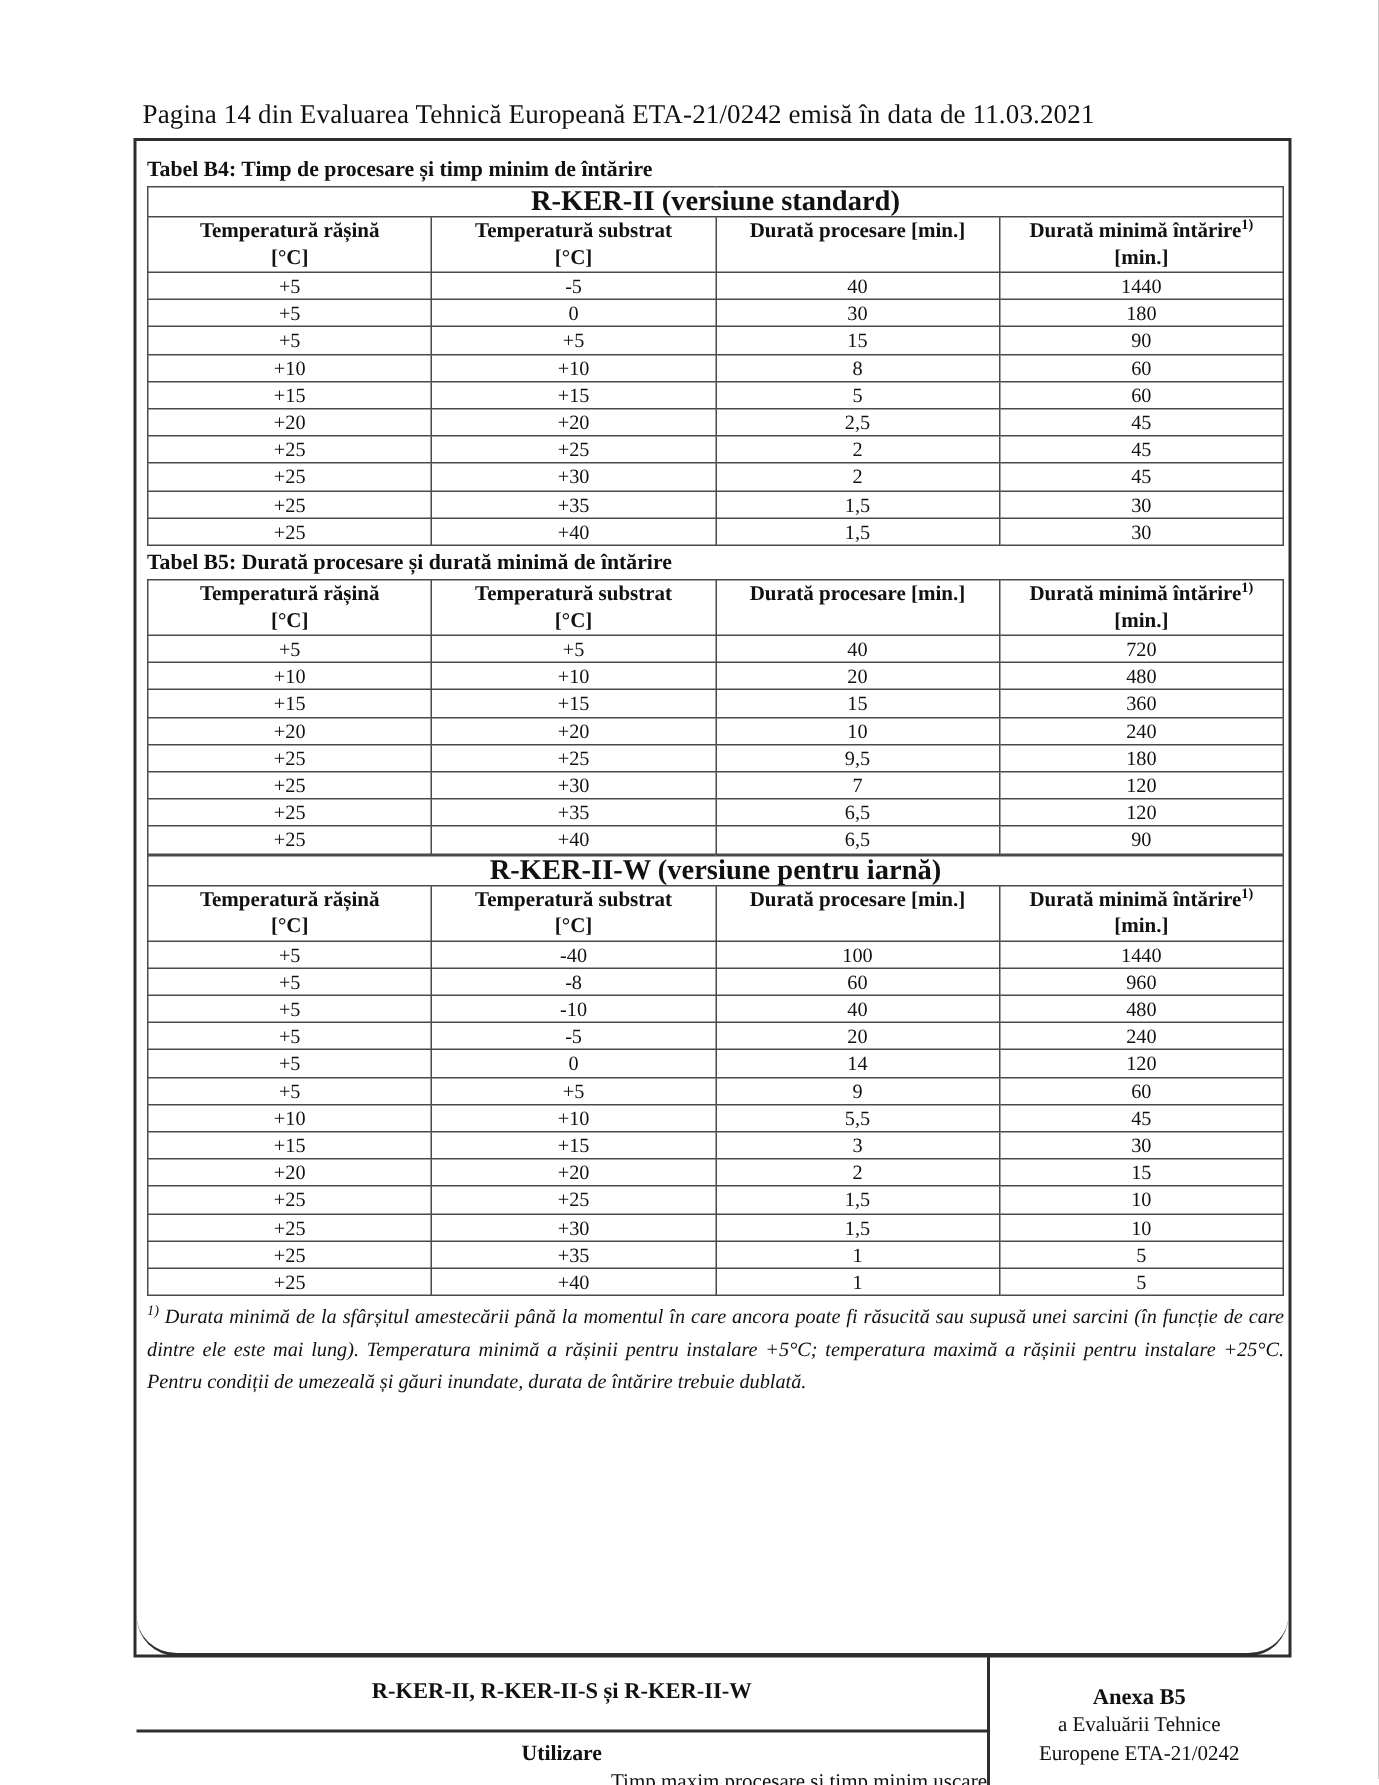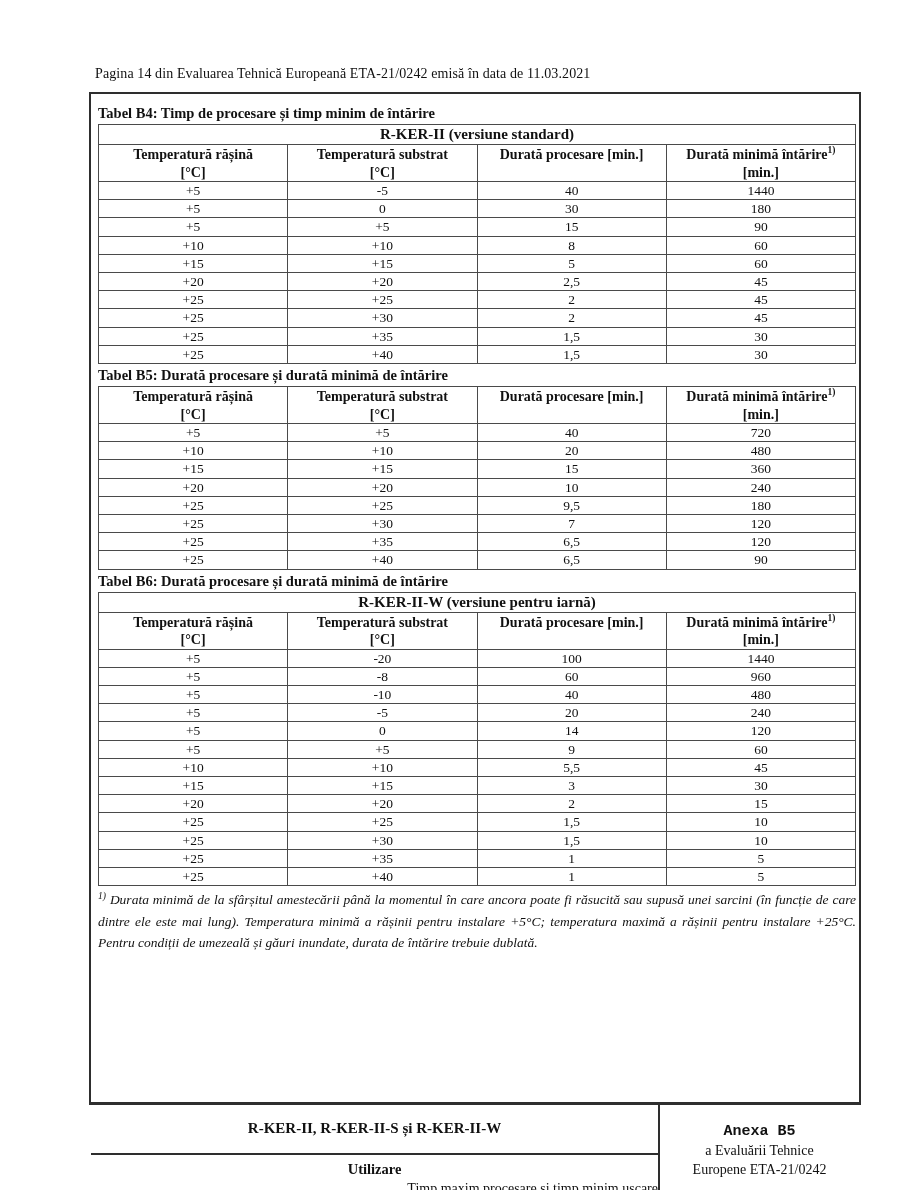--- a/index.html
+++ b/index.html
@@ -4,43 +4,44 @@
 <style>
   * { margin:0; padding:0; box-sizing:border-box; }
   html,body { background:#ffffff; }
   body {
     width:919px; height:1190px; position:relative;
     font-family:"Liberation Serif", serif; color:#111111;
     -webkit-font-smoothing:antialiased;
   }
   .page-header {
     position:absolute; left:95px; top:66px;
-    font-size:14px; letter-spacing:0.1px;
+    font-size:18px; letter-spacing:0.1px;
   }
   .main-frame {
     position:absolute; left:89px; top:92px; width:772px; height:1013px;
     border:2px solid #2e2e2e;
   }
   .content-area {
     height:1010px; padding:8px 7px 0 7px; border-bottom:2px solid #2e2e2e;
     overflow:hidden;
+    border-radius:27px;
   }
   .table-title {
     font-weight:bold; font-size:14.5px; margin:3px 0 2px 0;
   }
   .tbl-b5 .table-title, .tbl-b6 .table-title { }
   table.data-table {
     border-collapse:collapse; width:758px; table-layout:fixed;
     border:1.5px solid #333333;
   }
   table.data-table th, table.data-table td {
     border:1px solid #4a4a4a; text-align:center; padding:0;
   }
   tr.banner-row th {
-    font-weight:bold; font-size:15px; height:19px; line-height:19px;
+    font-weight:bold; font-size:19px; height:19px; line-height:19px;
   }
   tr.cols-row th {
     font-weight:bold; font-size:14px; height:36px;
     vertical-align:top; line-height:17.5px; padding-top:1px;
   }
   tr.cols-row sup { font-size:9.5px; line-height:0; }
   tbody td {
     font-size:13.5px; height:17.2px; line-height:17.2px;
   }
   .footnote {
@@ -61,21 +62,21 @@
   .footer-use {
     flex:1; text-align:center; padding-top:5px;
   }
   .footer-use-title { font-weight:bold; font-size:14.5px; line-height:19px; }
   .footer-use-desc { font-size:14px; line-height:19px;text-align:right; }
   .footer-right {
     flex:1; display:flex; flex-direction:column; justify-content:center;
     align-items:center; text-align:center; font-size:14px; line-height:18.5px;
     padding-bottom:10px;
   }
-  .annex-title { font-weight:bold; font-size:15px; line-height:20px;font-family:Liberation Mono, monospace; }
+  .annex-title { font-weight:bold; font-size:15px; line-height:20px; }
 </style>
 </head>
 <body>
 
 <div class="page-header">Pagina 14 din Evaluarea Tehnică Europeană ETA-21/0242 emisă în data de 11.03.2021</div>
 
 <div class="main-frame">
   <div class="content-area">
 
   <div class="table-block tbl-b4">
@@ -237,21 +238,20 @@
               <td>+25</td>
               <td>+40</td>
               <td>6,5</td>
               <td>90</td>
             </tr>
           </tbody>
     </table>
   </div>
 
   <div class="table-block tbl-b6">
-    <div class="table-title">Tabel B6: Durată procesare și durată minimă de întărire</div>
     <table class="data-table">
       <thead>
         <tr class="banner-row">
           <th colspan="4" class="banner">R-KER-II-W (versiune pentru iarnă)</th>
         </tr>
         <tr class="cols-row">
               <th>
                 <div>Temperatură rășină</div>
                 <div>[°C]</div>
               </th>
@@ -264,21 +264,21 @@
               </th>
               <th>
                 <div>Durată minimă întărire<sup>1)</sup></div>
                 <div>[min.]</div>
               </th>
             </tr>
       </thead>
       <tbody>
             <tr>
               <td>+5</td>
-              <td>-20</td>
+              <td>-40</td>
               <td>100</td>
               <td>1440</td>
             </tr>
             <tr>
               <td>+5</td>
               <td>-8</td>
               <td>60</td>
               <td>960</td>
             </tr>
             <tr>

